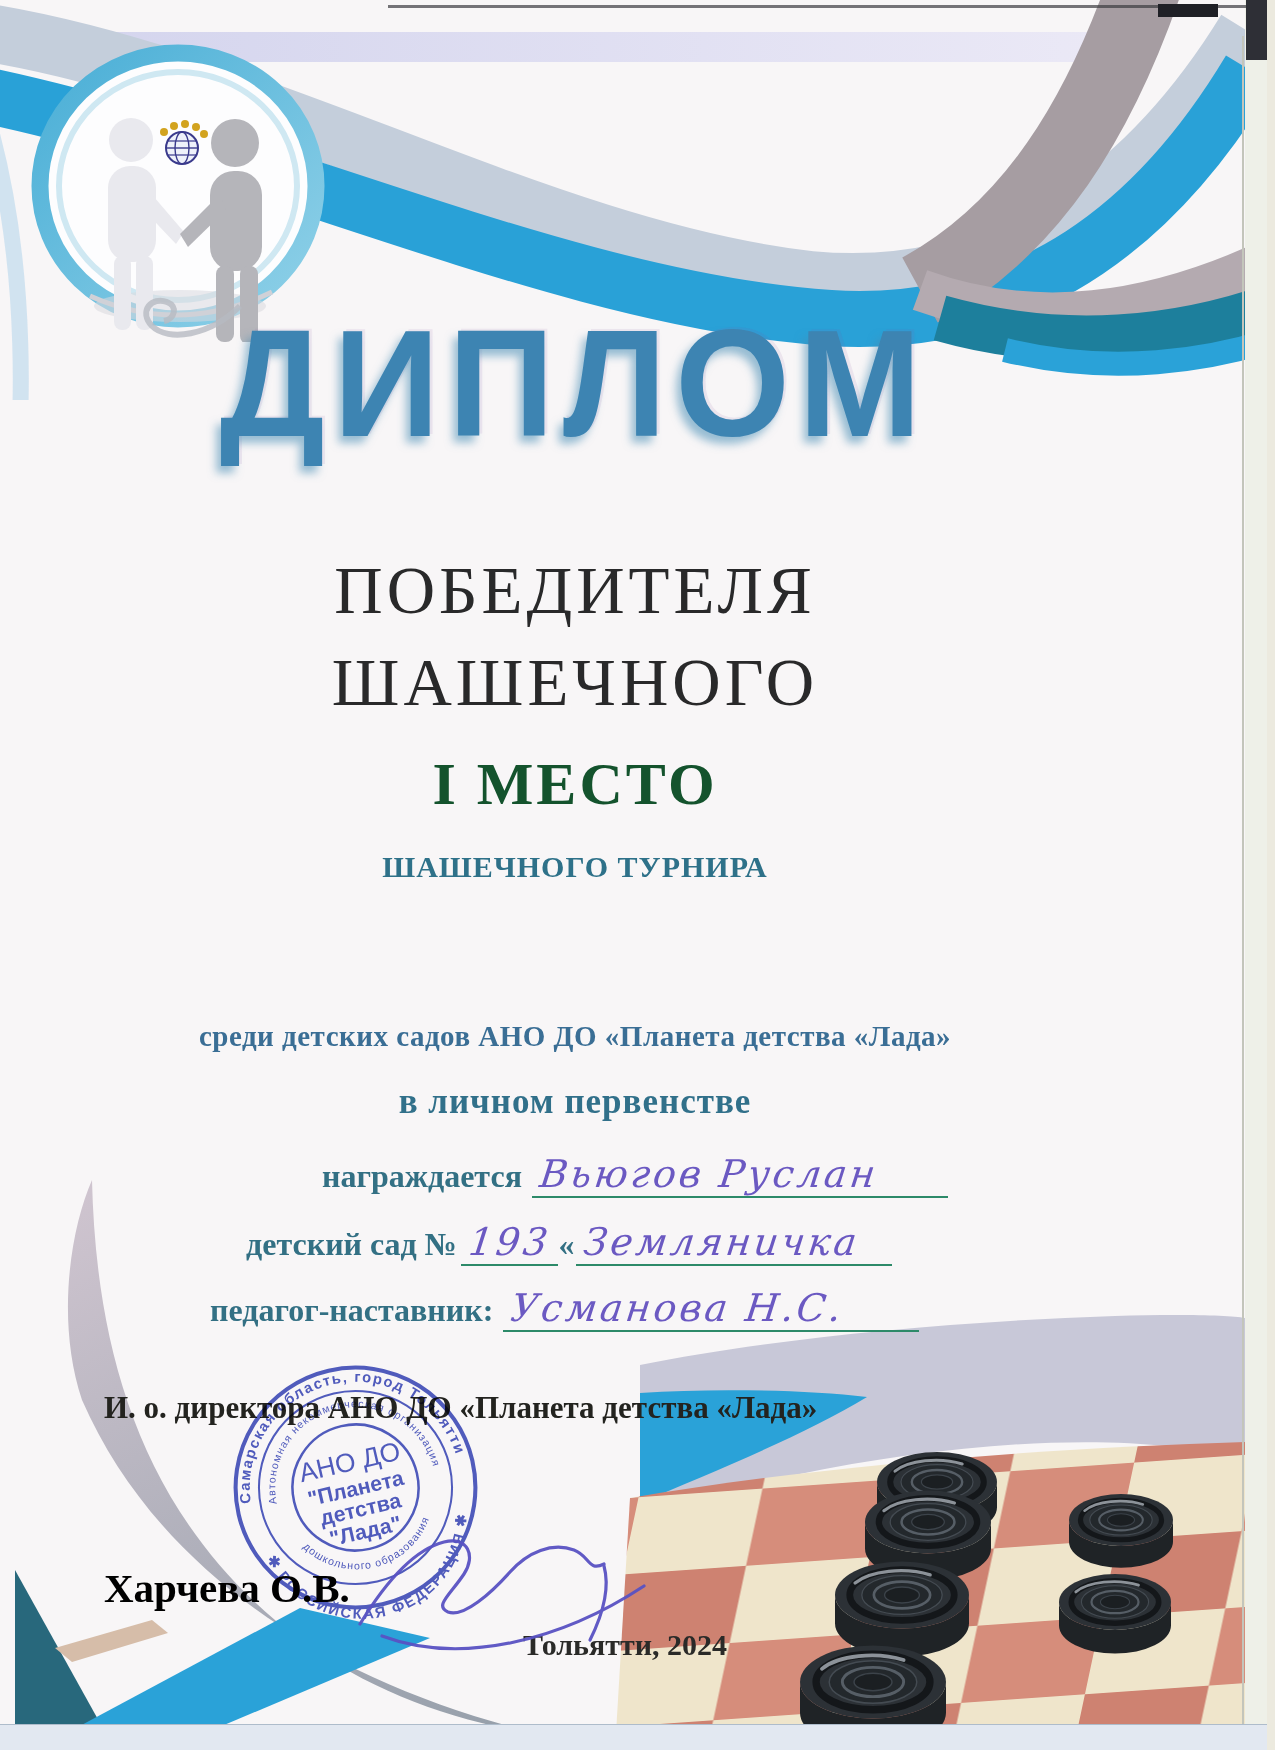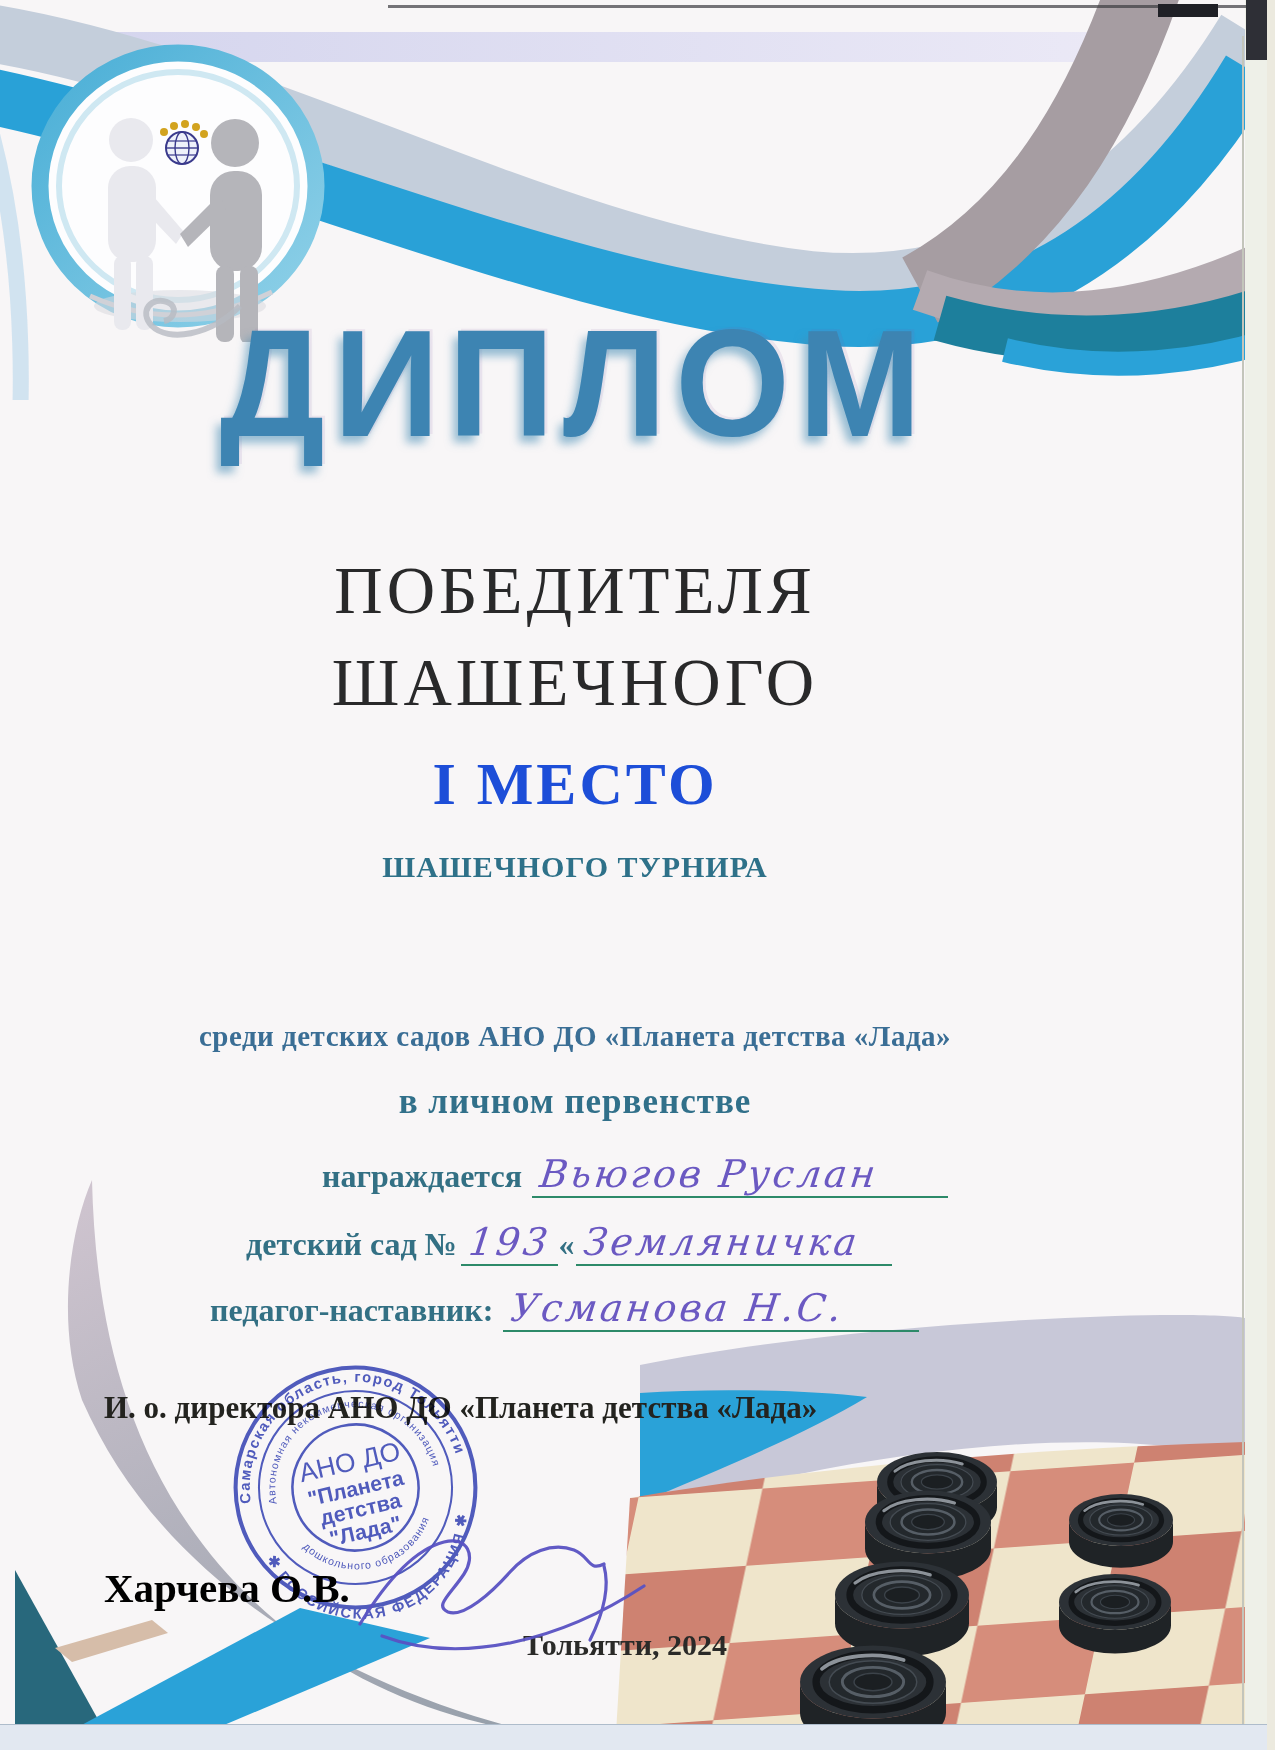--- a/index.html
+++ b/index.html
@@ -8,21 +8,21 @@
   .abs{position:absolute;}
   .ctr{left:0;width:1150px;text-align:center;}
   
   .t-diplom{top:300px;font-family:"Liberation Sans",sans-serif;font-weight:800;
     font-size:152px;line-height:1.1;color:#3d84b2;letter-spacing:9px;
     text-shadow:-5px 7px 9px rgba(70,140,180,.55), 3px -2px 0 rgba(150,90,170,.10);
     transform:scaleX(.97);transform-origin:center top;}
   
   .t-winner1{top:552px;font-size:67px;color:#29292a;letter-spacing:4px;}
   .t-winner2{top:644px;font-size:67px;color:#29292a;letter-spacing:4px;}
-  .t-place{top:750px;font-size:60px;font-weight:bold;color:#1d4ed8;letter-spacing:3px;}
+  .t-place{top:750px;font-size:60px;font-weight:bold;color:#14532d;letter-spacing:3px;}
   .t-tourn{top:850px;font-size:30px;font-weight:bold;color:#2e7189;letter-spacing:1px;}
   .t-among{top:1020px;font-size:29px;font-weight:bold;color:#3a6e95;letter-spacing:.5px;}
   .t-pers{top:1082px;font-size:35px;font-weight:bold;color:#31708a;letter-spacing:1px;}
   
   .row{white-space:nowrap;}
   .lbl{font-size:32px;font-weight:bold;color:#337084;}
   .hand{font-family:"DejaVu Serif",serif;font-style:italic;color:#6b59c2;
         font-size:38px;letter-spacing:3px;display:inline-block;transform:skewX(-7deg);}
   .uline{display:inline-block;border-bottom:2.5px solid #2d8a69;padding:0 8px 0 8px;
          margin-left:10px;vertical-align:baseline;}

